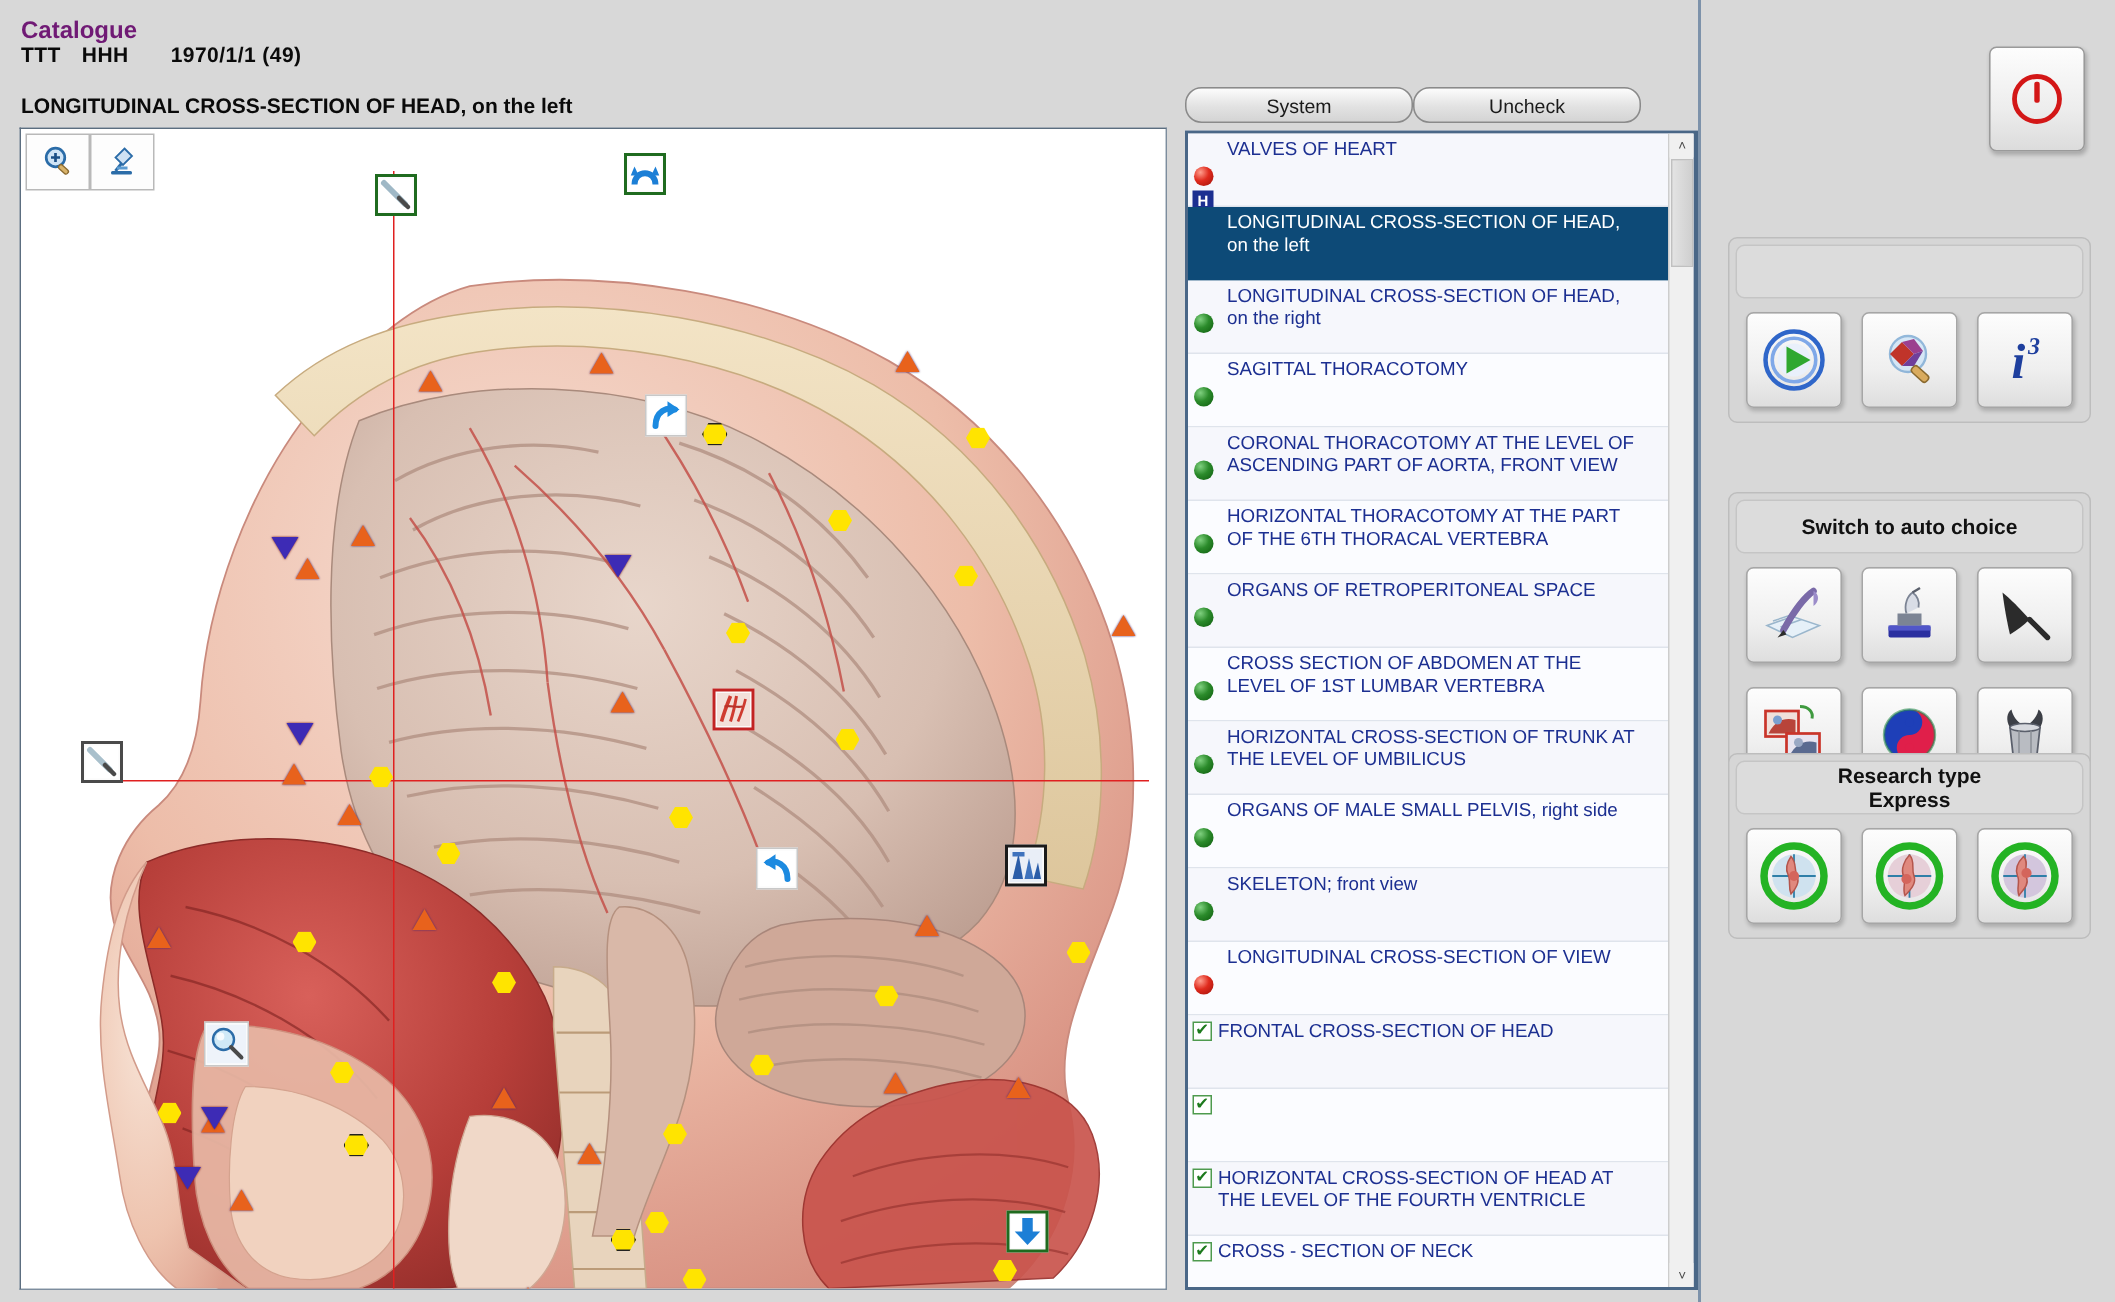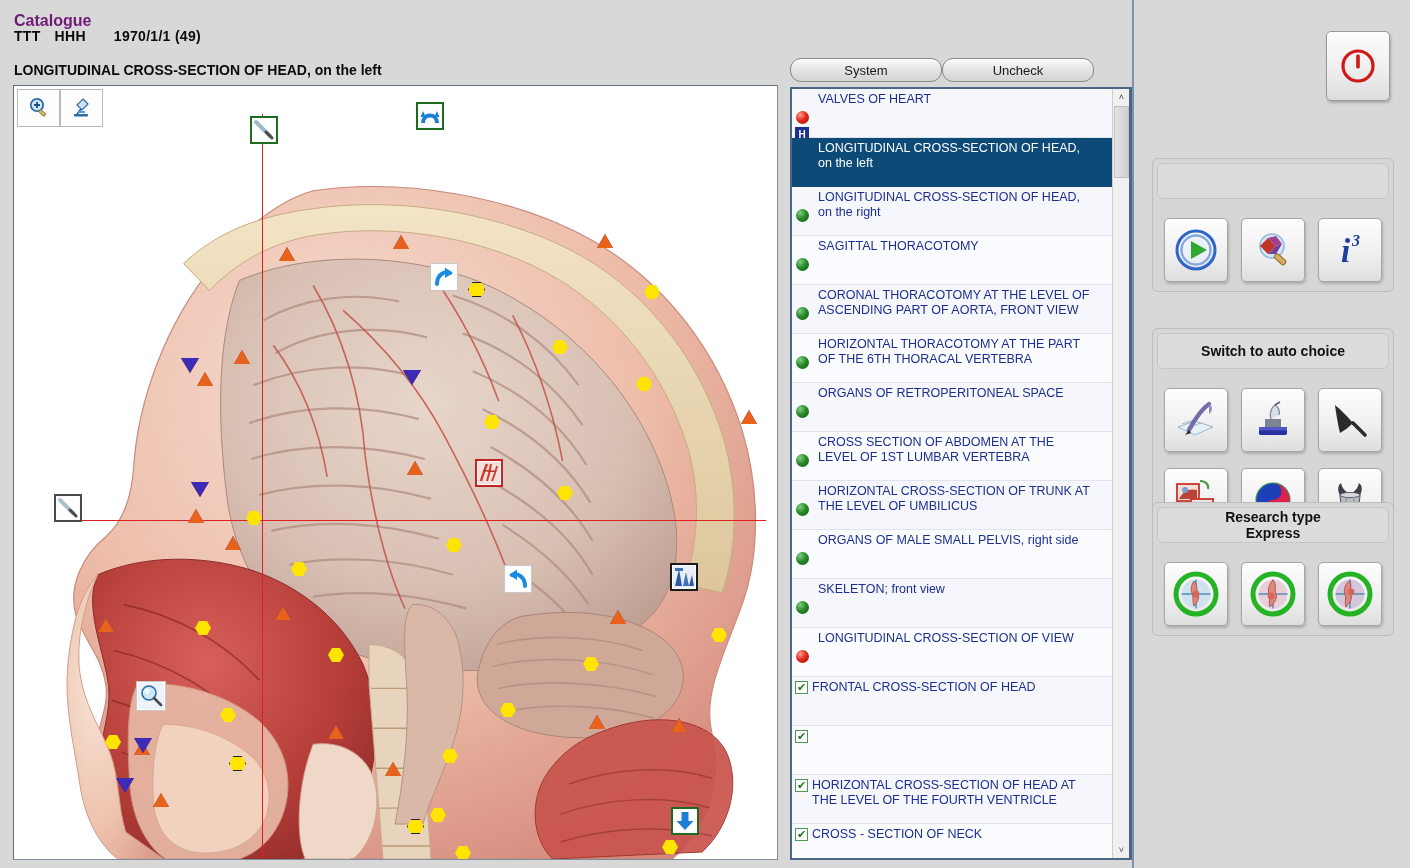--- a/index.html
+++ b/index.html
@@ -196,21 +196,21 @@
     display:flex; align-items:center; justify-content:center;
     cursor:pointer;
   }
   .group {
     position:absolute; left:18px; width:242px;
     border:1px solid #bdbdbd;
     border-radius:6px;
     background:#d6d6d6;
   }
   .grp-label {
-    margin:4px 4px 12px 4px;
+    margin:4px 4px 2px 4px;
     height:36px;
     border:1px solid #c5c5c5;
     border-radius:6px;
     background:#dcdcdc;
     display:flex; align-items:center; justify-content:center;
     text-align:center;
     font-size:14px; font-weight:bold; color:#111;
     line-height:16px;
   }
   .grp-row {

